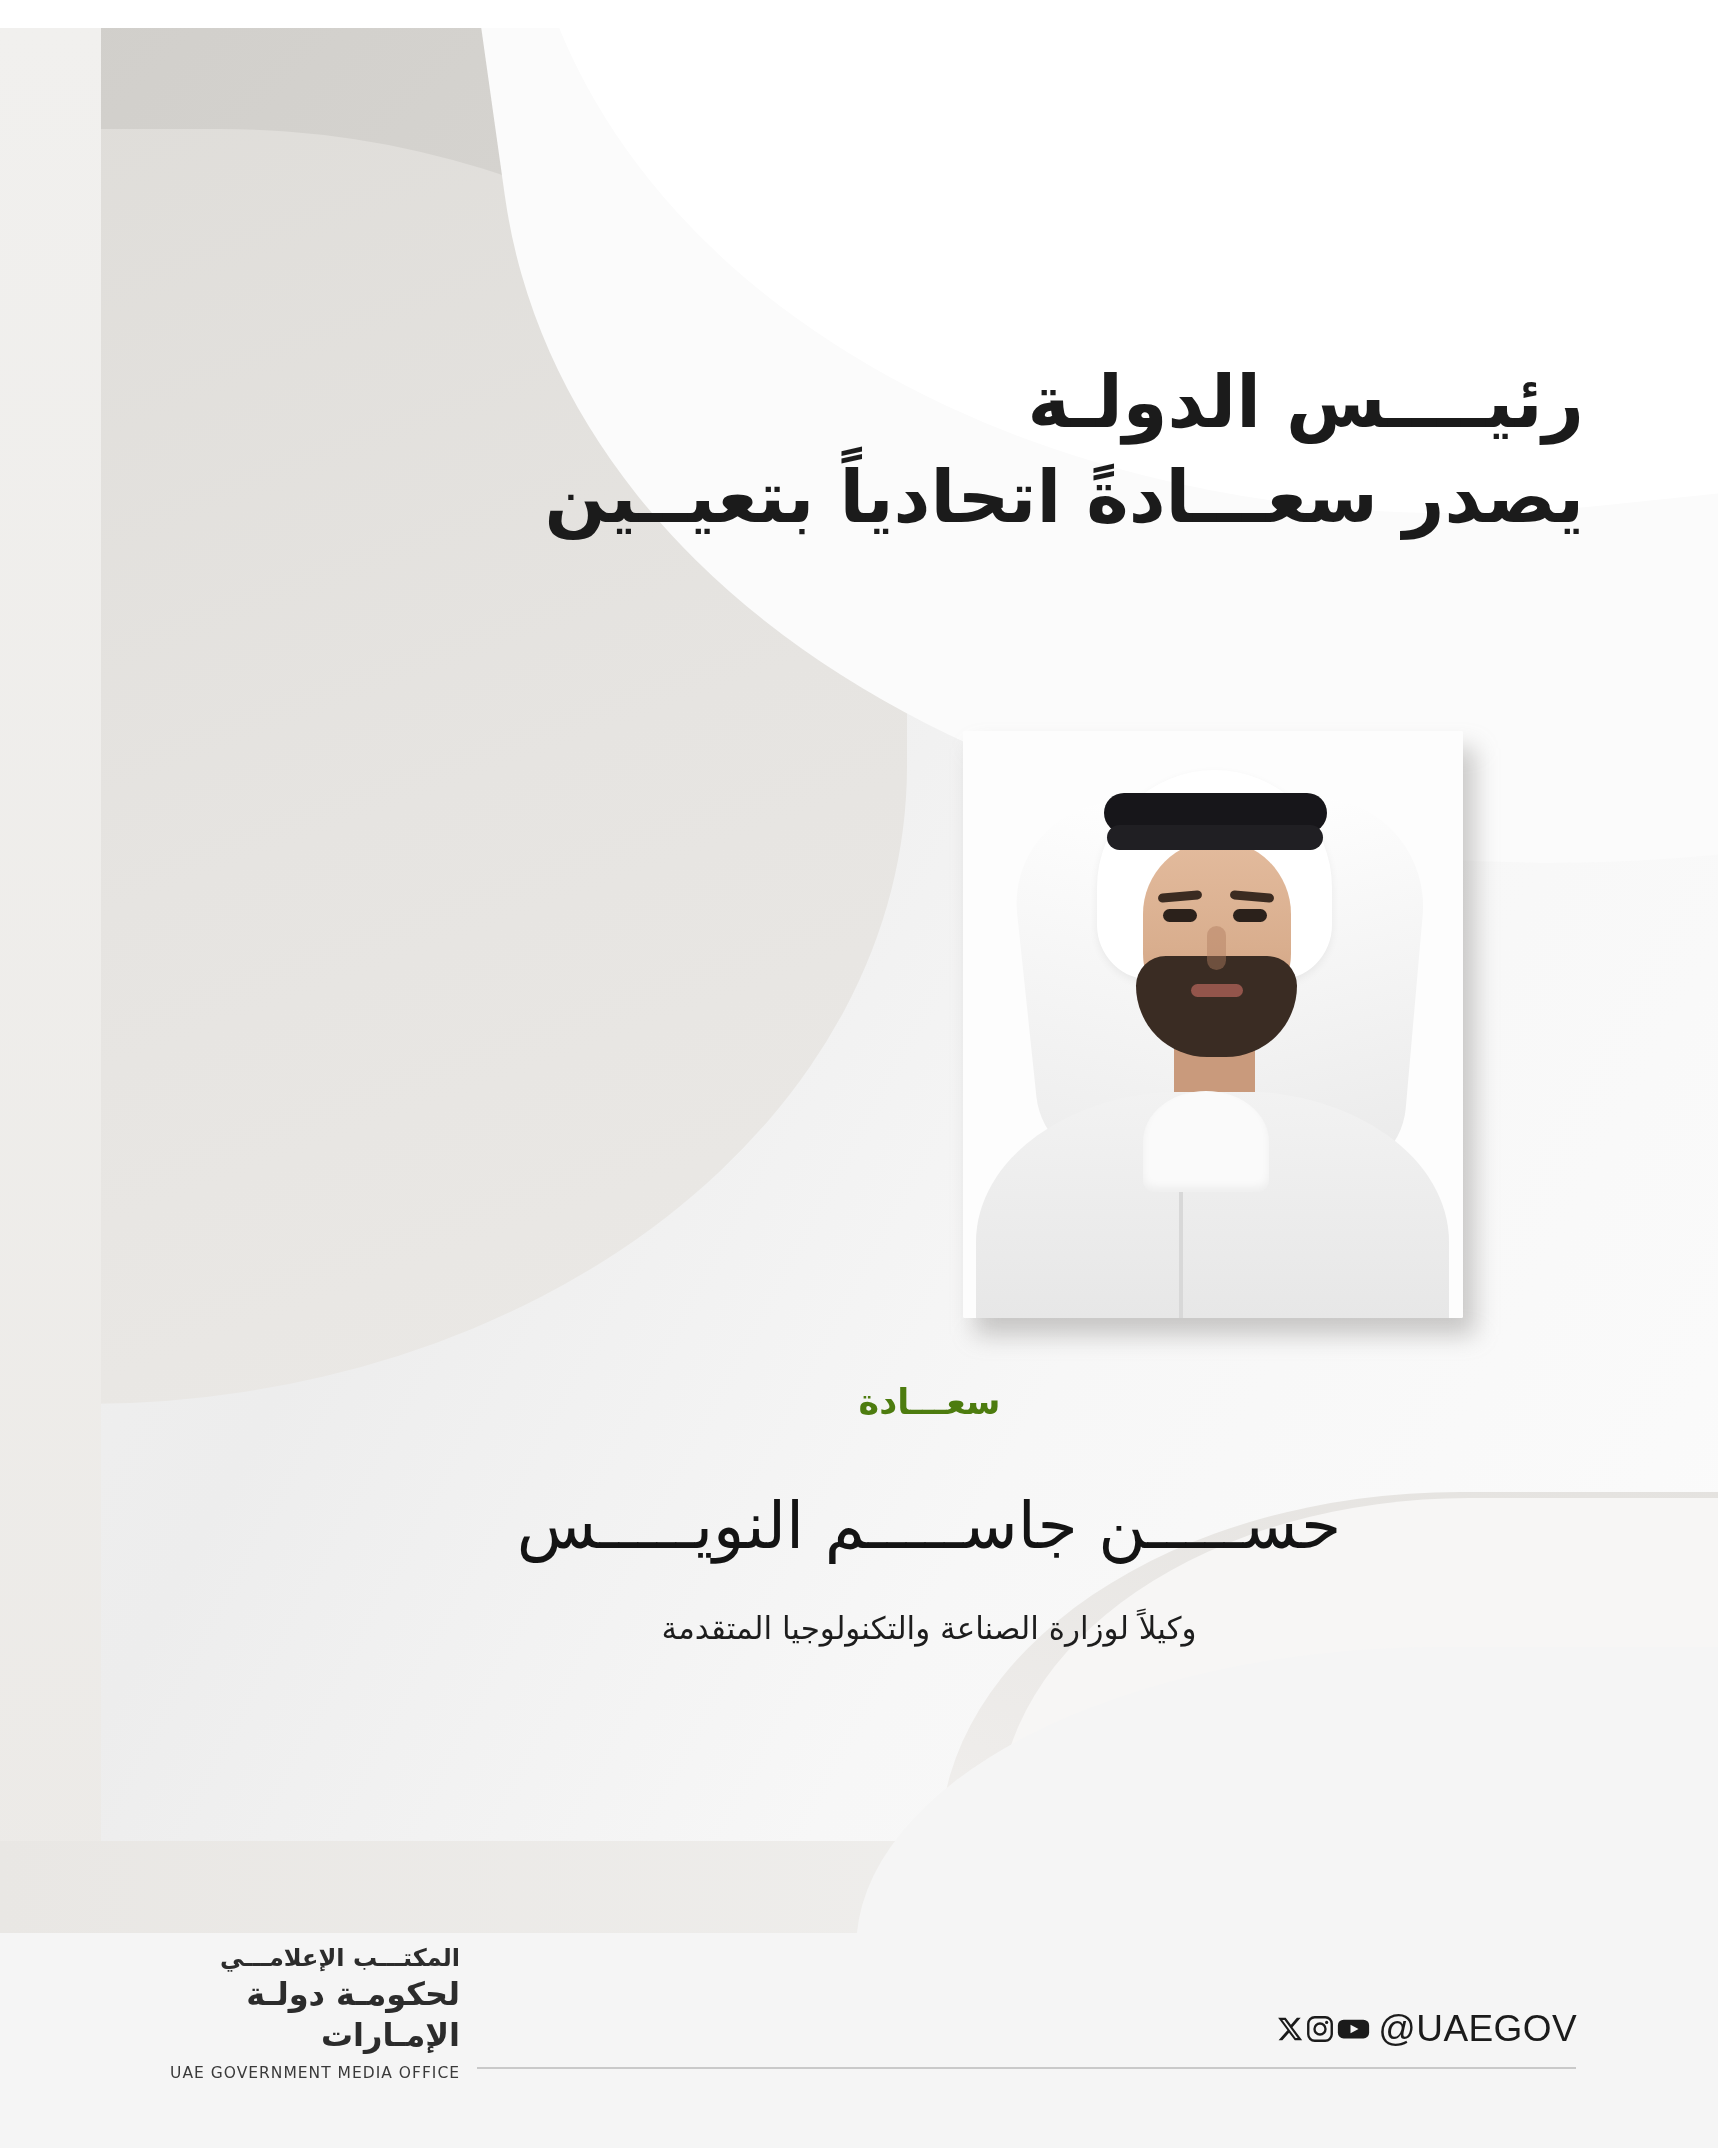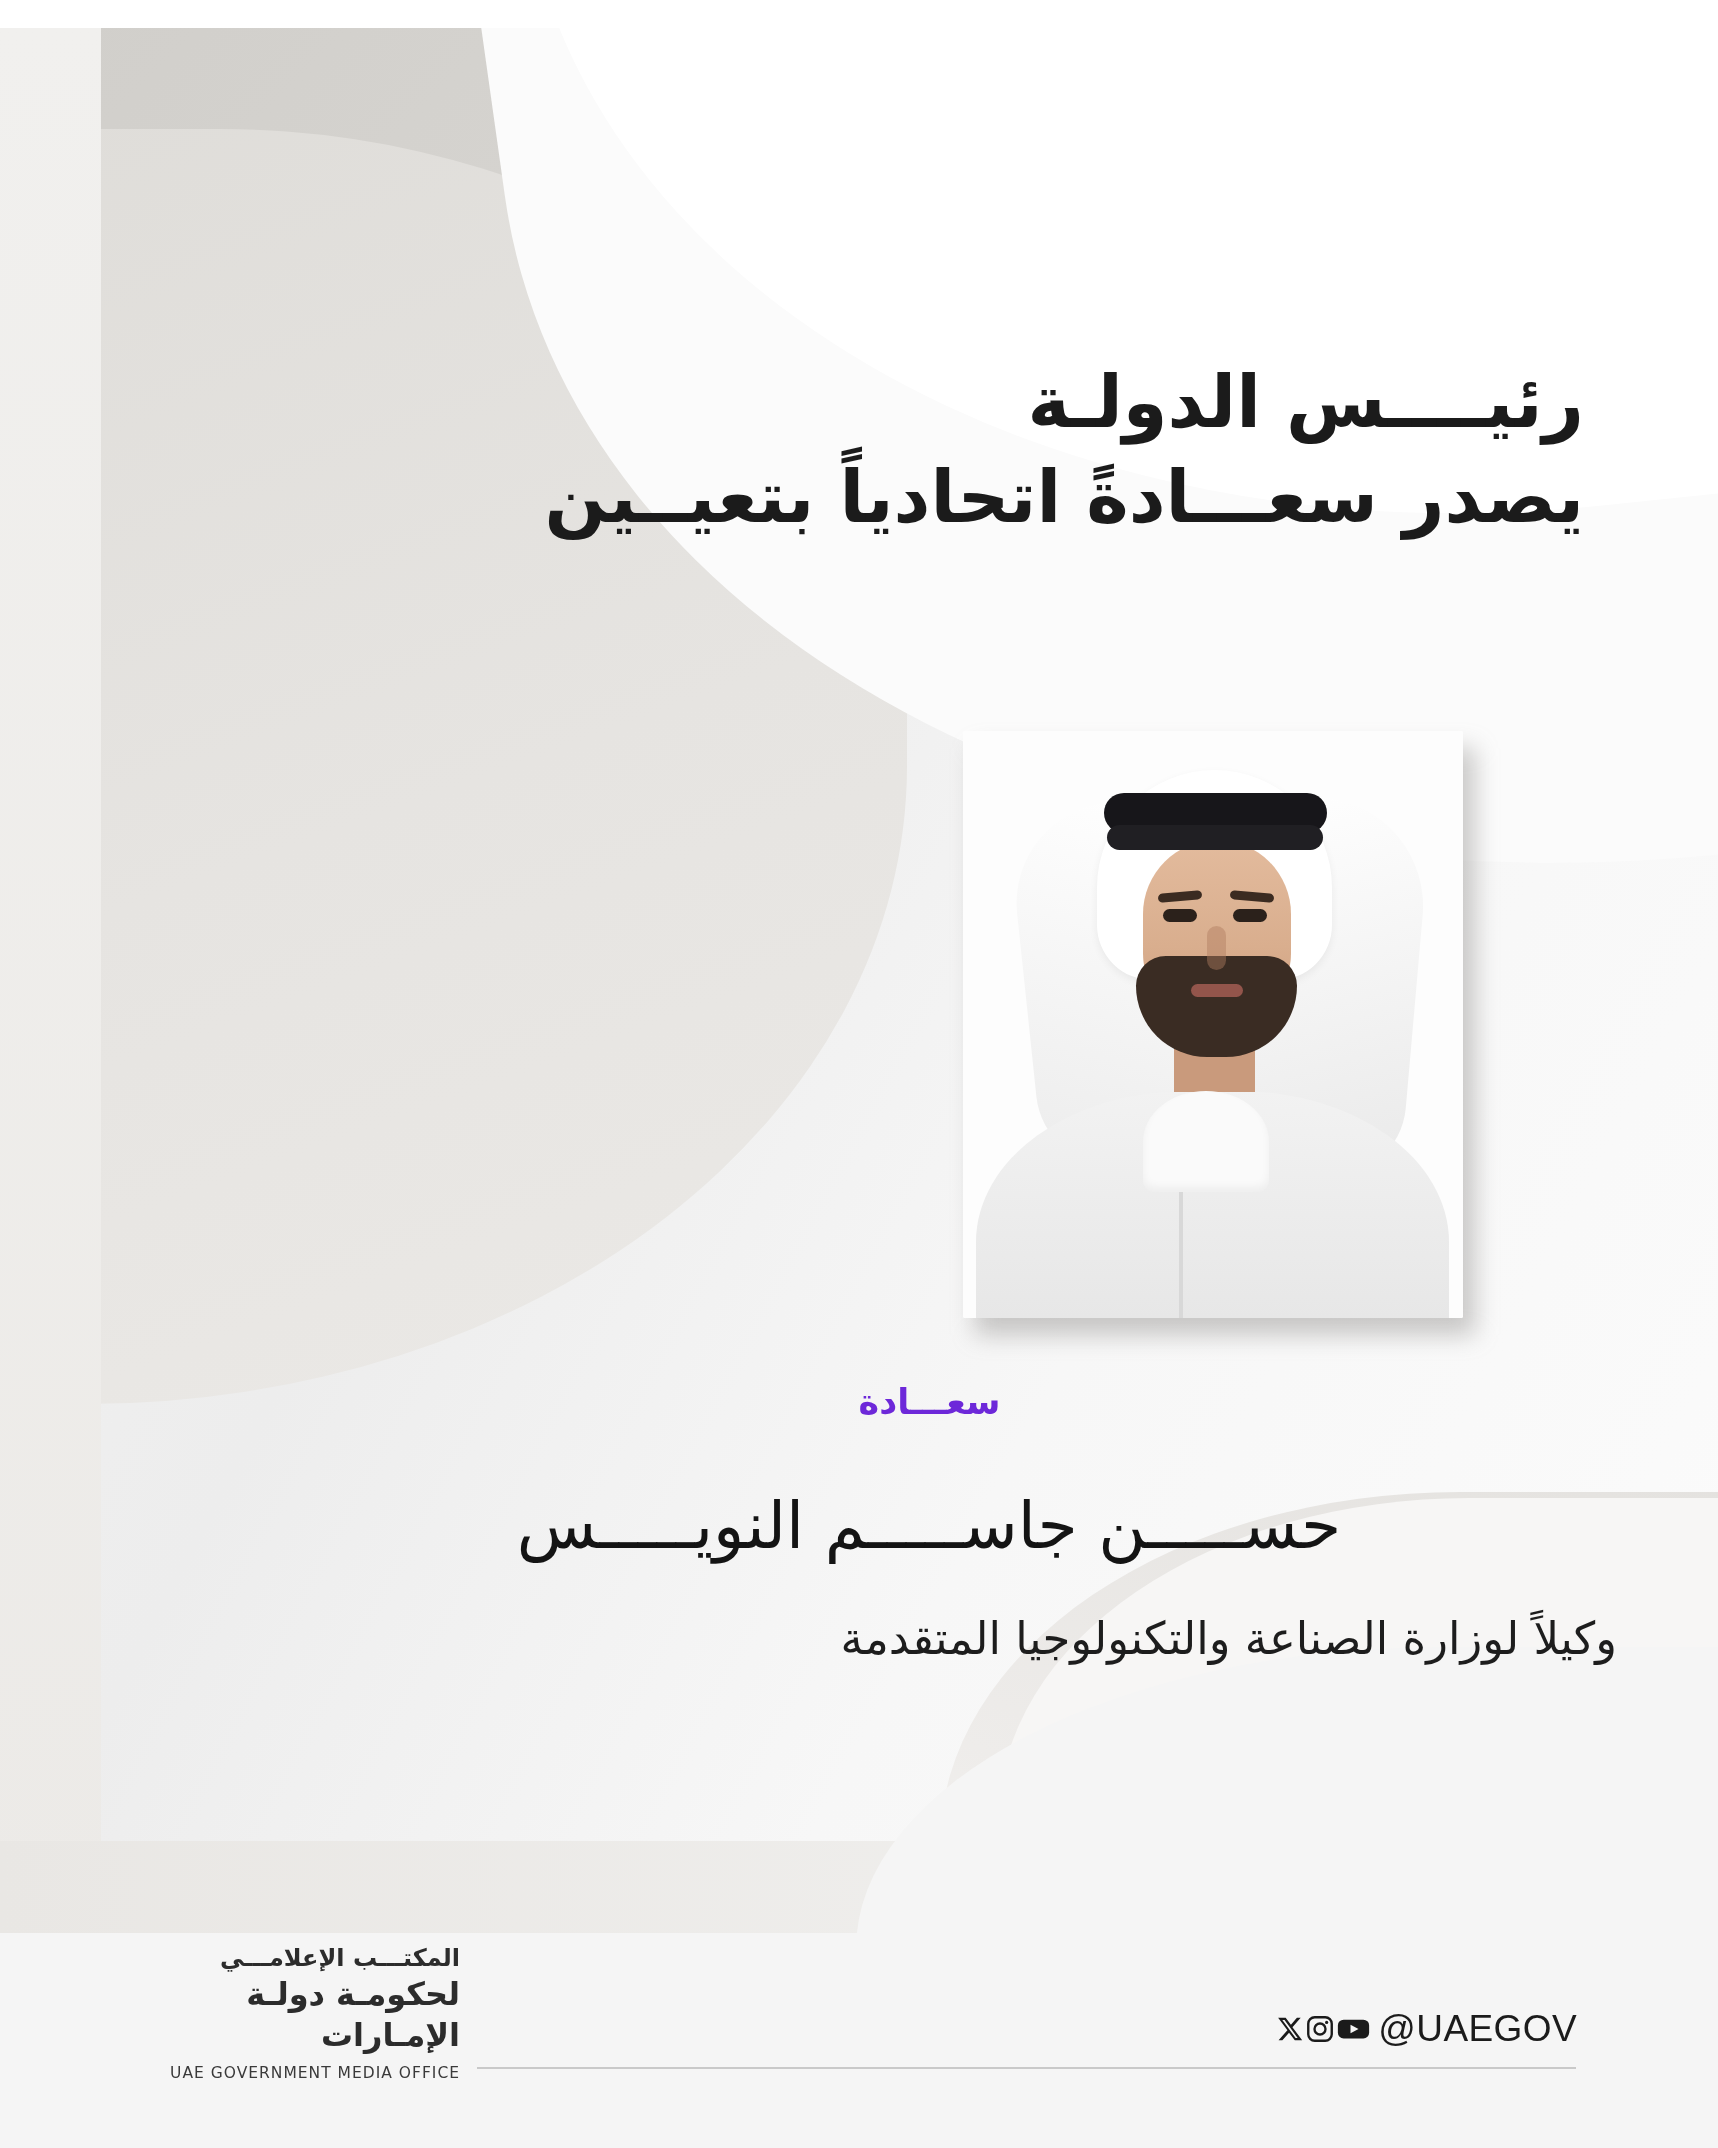--- a/index.html
+++ b/index.html
@@ -309,41 +309,41 @@
 
   
   .honorific {
     position: absolute;
     top: 1354px;
     right: 134px;
     width: 1309px;
     text-align: center;
     font-size: 35px;
     font-weight: 700;
-    color: #6d28d9;
+    color: #4d7c0f;
     letter-spacing: 1.7px;
   }
   .fullname {
     position: absolute;
     top: 1460px;
     right: 101px;
     width: 1376px;
     text-align: center;
     font-size: 65px;
     font-weight: 400;
     color: #141414;
     letter-spacing: -0.8px;
   }
   .role {
     position: absolute;
     top: 1577px;
     right: 101px;
     width: 1376px;
-    text-align: right;
-    font-size: 45px;
+    text-align: center;
+    font-size: 31px;
     font-weight: 400;
     color: #1d1d1d;
     line-height: 1.5;
   }
 
   
   .footer-logo {
     position: absolute;
     left: 141px;
     bottom: 94px;

